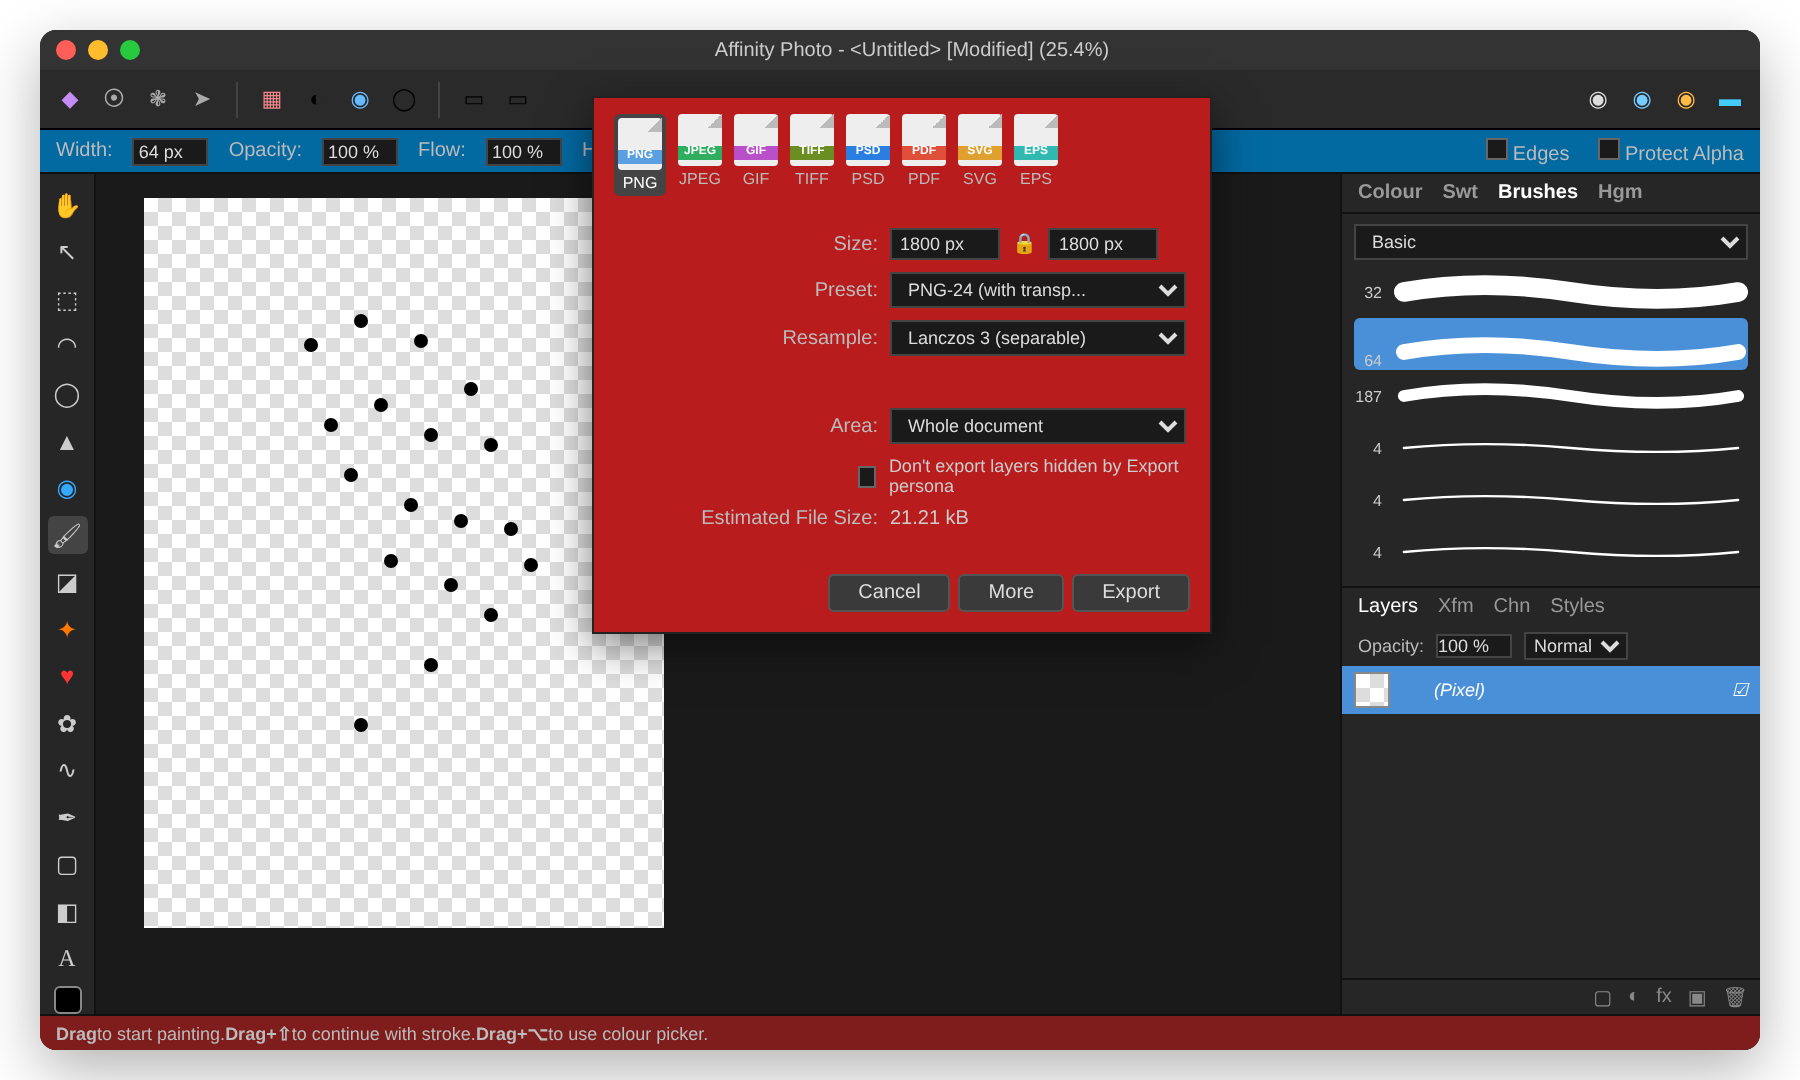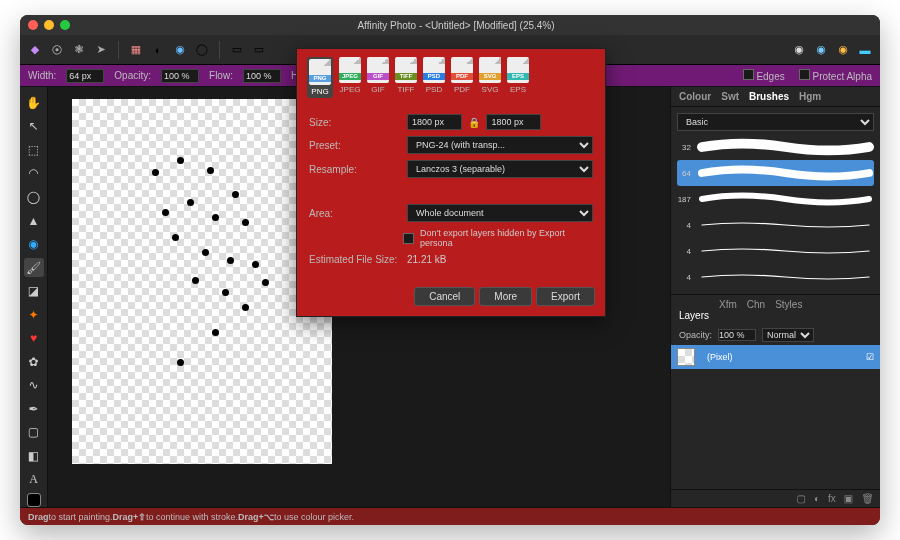--- a/index.html
+++ b/index.html
@@ -6,57 +6,57 @@
 body { background:#fff; display:flex; justify-content:center; align-items:center; height:540px; }
 .window { width:860px; height:510px; background:#1e1e1e; border-radius:8px; overflow:hidden; display:flex; flex-direction:column; box-shadow:0 10px 30px rgba(0,0,0,.3); }
 .titlebar { height:20px; background:#333; display:flex; align-items:center; padding:0 8px; position:relative; }
 .traffic { display:flex; gap:6px; }
 .traffic span { width:10px; height:10px; border-radius:50%; display:block; }
 .tl-red{background:#ff5f56}.tl-yel{background:#ffbd2e}.tl-grn{background:#27c93f}
 .title { position:absolute; left:12px; right:0; text-align:center; font-size:10px; color:#ccc; pointer-events:none;}
 .topbar { height:30px; background:#2a2a2a; border-bottom:1px solid #000; display:flex; align-items:center; padding:0 6px; gap:4px; }
 .tb-ico { width:18px; height:18px; border-radius:3px; display:flex; align-items:center; justify-content:center; font-size:11px; }
 .tb-sep { width:1px; height:18px; background:#444; margin:0 4px;}
-.optbar { height:22px; background:#701a75; border-bottom:1px solid #111; display:flex; align-items:center; font-size:10px; color:#bbb; padding:0 8px; gap:10px;}
+.optbar { height:22px; background:#0369a1; border-bottom:1px solid #111; display:flex; align-items:center; font-size:10px; color:#bbb; padding:0 8px; gap:10px;}
 .optbar input[type=text]{ width:38px; background:#1a1a1a; border:1px solid #444; color:#ddd; font-size:9px; padding:1px 2px;}
 .checker { background-image:conic-gradient(#ddd 25%,#fff 0 50%,#ddd 0 75%,#fff 0); background-size:14px 14px;}
 .main { flex:1; display:flex; min-height:0;}
 .tools { width:28px; background:#262626; border-right:1px solid #111; display:flex; flex-direction:column; align-items:center; padding-top:6px; gap:4px;}
 .tool { width:20px; height:20px; display:flex; align-items:center; justify-content:center; font-size:12px; color:#ccc; border-radius:3px;}
 .tool.sel{ background:#444;}
 .canvas-area{ flex:1; background:#1a1a1a; display:flex; align-items:flex-start; justify-content:flex-start; padding:12px 12px 12px 24px; position:relative;}
 .canvas { width:260px; height:365px; position:relative;}
 .dot{ position:absolute; width:7px; height:7px; background:#000; border-radius:50%;}
 .right { width:210px; background:#262626; border-left:1px solid #111; display:flex; flex-direction:column;}
 .panel-tabs{ display:flex; font-size:10px; color:#999; border-bottom:1px solid #111; height:20px; align-items:center; gap:10px; padding:0 8px;font-weight:bold;}
 .panel-tabs .act{ color:#fff;}
 .brushes{ padding:4px 6px; }
 .brushrow{ height:26px; display:flex; align-items:center; gap:6px; border-radius:3px;}
-.brushrow.sel{ background:#4a90d9;}
+.brushrow.sel{ background:#4a90d9;align-items:flex-end;}
 .bsize{ font-size:8px; color:#ccc; width:14px; text-align:right;}
 .bstroke{ flex:1; height:18px; }
 .bstroke svg{ width:100%; height:100%;}
 .layers-head{ display:flex; font-size:10px; color:#999; gap:10px; padding:4px 8px; border-top:1px solid #111;}
-.layers-head .act{color:#fff;margin-top:11px;}
+.layers-head .act{color:#fff;}
 .layer-opts{ font-size:9px; color:#bbb; display:flex; gap:6px; align-items:center; padding:3px 8px;}
 .layer-opts select,.layer-opts input{ background:#1a1a1a; border:1px solid #444; color:#ddd; font-size:9px;}
-.layer{ background:#4a90d9; display:flex; align-items:center; padding:3px 6px; gap:12px; font-size:9px; color:#fff;}
+.layer{ background:#4a90d9; display:flex; align-items:center; padding:3px 6px; gap:22px; font-size:9px; color:#fff;font-style:italic;}
 .layer-thumb{ width:18px; height:18px; border:1px solid #888;}
 .statusbar{ height:18px; background:#7f1d1d; border-top:1px solid #111; font-size:9px; color:#bbb; display:flex; align-items:center; padding:0 8px;}
 .dialog{ position:absolute; left:296px; top:48px; width:310px; background:#b91c1c; border:1px solid #222; box-shadow:0 6px 20px rgba(0,0,0,.5); }
 .formats{ display:flex; gap:6px; padding:8px 10px 6px;}
 .fmt{ display:flex; flex-direction:column; align-items:center; font-size:8px; color:#bbb;}
 .fmt-ico{ width:22px; height:26px; background:#eee; border-radius:2px; position:relative; margin-bottom:2px;}
 .fmt-ico::before{ content:""; position:absolute; top:0; right:0; width:7px; height:7px; background:linear-gradient(135deg,transparent 50%,#bbb 50%);}
 .fmt-band{ position:absolute; bottom:3px; left:0; right:0; height:7px; font-size:6px; font-weight:bold; color:#fff; text-align:center; line-height:7px;}
 .fmt.sel .fmt-lbl{ color:#fff; }
 .fmt.sel{ background:#444; border-radius:3px; padding:2px;}
 .dlg-body{ padding:4px 12px 10px; font-size:10px; color:#ccc;}
 .dlg-row{ display:flex; align-items:center; margin:6px 0; gap:6px;}
-.dlg-lbl{ width:92px; color:#bbb;}
+.dlg-lbl{ width:92px; text-align:right; color:#bbb;margin-left:38px;}
 .dlg-inp{ background:#1a1a1a; border:1px solid #444; color:#ddd; font-size:9px; padding:2px 4px; width:55px;}
 .dlg-sel{ background:#1a1a1a; border:1px solid #444; color:#ddd; font-size:9px; padding:2px 4px; flex:1;}
 .lock{ color:#f0b030; font-size:10px;}
 .dlg-btns{ display:flex; justify-content:flex-end; gap:4px; padding:6px 10px 10px;}
 .btn{ background:#3a3a3a; border:1px solid #555; color:#ddd; font-size:10px; padding:3px 14px; border-radius:3px;}
 .chk{ width:11px; height:11px; border:1px solid #666; background:#1a1a1a; display:inline-block;}
 .opt-extra{ margin-left:auto; display:flex; gap:14px;}
 .panel-footer{ margin-top:auto; height:18px; border-top:1px solid #111; display:flex; align-items:center; justify-content:flex-end; gap:8px; padding:0 6px; font-size:10px; color:#888;}
 </style>
 </head>

